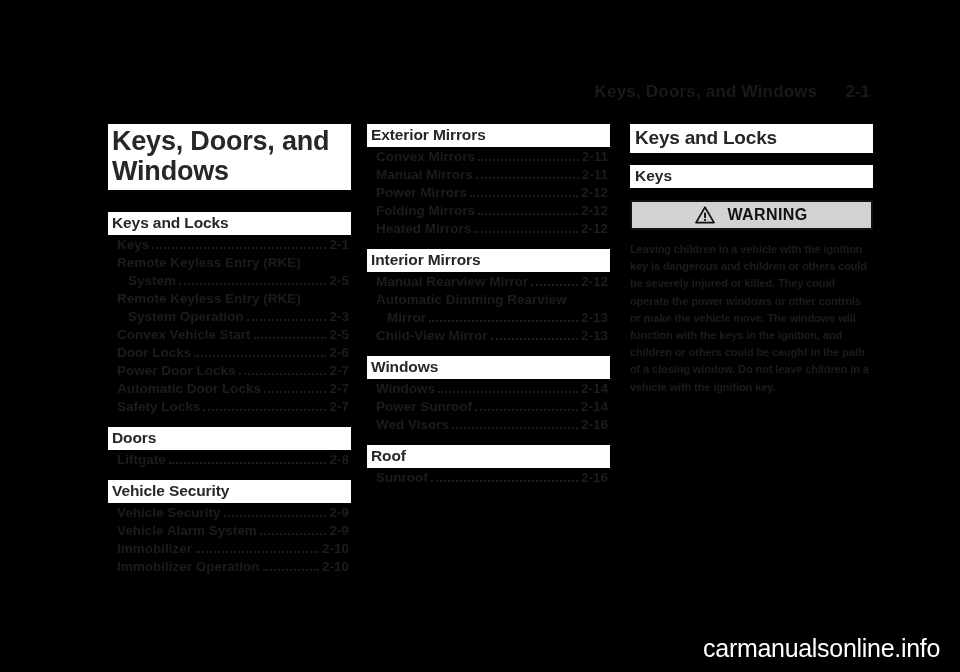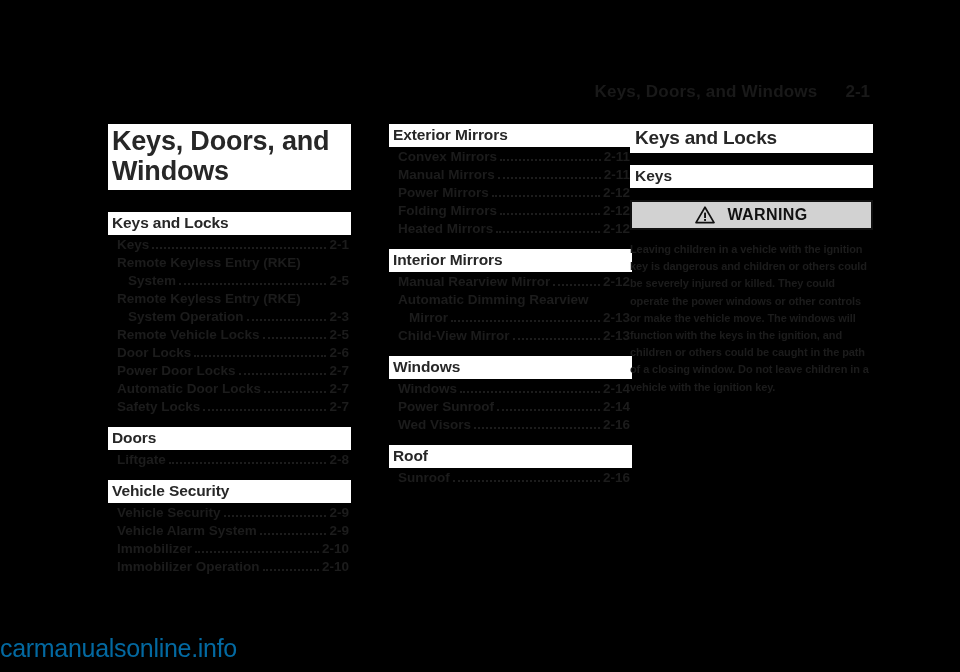--- a/index.html
+++ b/index.html
@@ -47,21 +47,21 @@
     color: #191919;
     white-space: nowrap;
   }
 
   
   .col {
     position: absolute;
     top: 124px;
   }
   #col1 { left: 108px;  width: 243px; }
-  #col2 { left: 389px;  width: 243px; }
+  #col2 { left: 367px;  width: 243px; }
   #col3 { left: 630px;  width: 243px; }
 
   
   .chapter-title {
     background: #ffffff;
     color: #272727;
     font-size: 27px;
     font-weight: bold;
     line-height: 30px;
     padding: 2px 4px 4px 4px;
@@ -156,25 +156,25 @@
     color: #1c1c1c;
     letter-spacing: -0.1px;
   }
 
   
   .watermark {
     position: absolute;
     left: 0;
     right: 0;
     bottom: 9px;
-    text-align: left;
+    text-align: right;
     font-size: 25px;
-    color: #0369a1;
+    color: #ffffff;
     letter-spacing: -0.3px;
-    padding-right: 40px;
+    padding-right: 20px;
   }
 </style>
 </head>
 <body>
 
 <div id="page">
 
   <div class="header">
     <span class="header-title">Keys, Doors, and Windows</span>
     <span class="header-page">2-1</span>
@@ -202,21 +202,21 @@
         </li>
         <li class="toc-item nodots">
           <span class="toc-label">Remote Keyless Entry (RKE)</span>
         </li>
         <li class="toc-item indent">
           <span class="toc-label">System Operation</span>
           <span class="toc-dots"></span>
           <span class="toc-page">2-3</span>
         </li>
         <li class="toc-item">
-          <span class="toc-label">Remote Vehicle Locks</span>
+          <span class="toc-label">Convex Vehicle Start</span>
           <span class="toc-dots"></span>
           <span class="toc-page">2-5</span>
         </li>
         <li class="toc-item">
           <span class="toc-label">Door Locks</span>
           <span class="toc-dots"></span>
           <span class="toc-page">2-6</span>
         </li>
         <li class="toc-item">
           <span class="toc-label">Power Door Locks</span>

